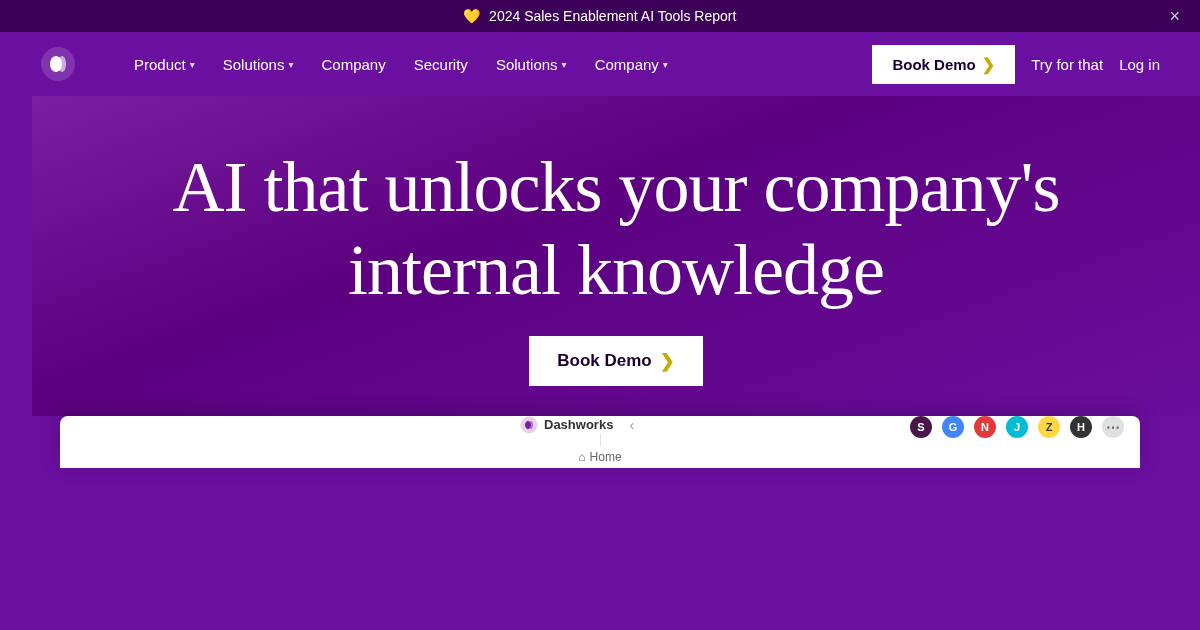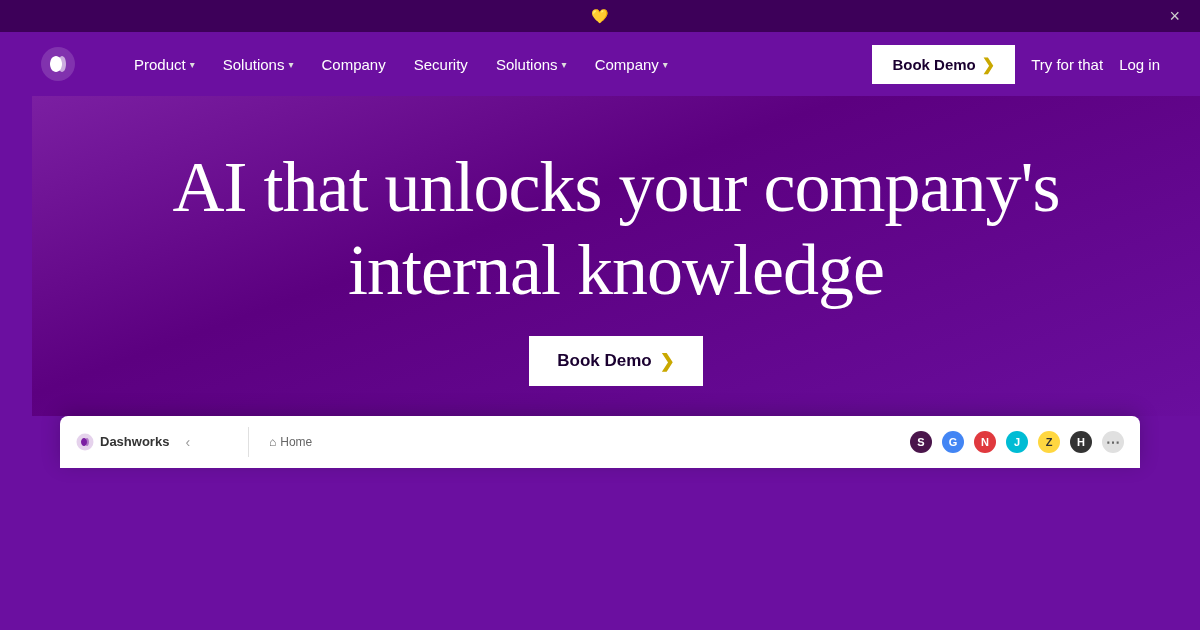--- a/index.html
+++ b/index.html
@@ -155,20 +155,21 @@
     #app-preview {
       background: #fff;
       border-radius: 8px 8px 0 0;
       margin: 0 60px;
       height: 52px;
       display: flex;
       align-items: center;
       padding: 0 16px;
       box-shadow: 0 -4px 20px rgba(0,0,0,0.2);
       position: relative;
+      flex-direction: column;
     }
     #app-preview-left {
       display: flex;
       align-items: center;
       gap: 8px;
       min-width: 160px;
     }
     #app-preview-logo {
       display: flex;
       align-items: center;
@@ -218,20 +219,21 @@
       justify-content: center;
       font-size: 12px;
       font-weight: bold;
     }
   </style>
 </head>
 <body>
 
 <div id="announcement-bar">
   <span>💛</span>
+  <span>2024 Sales Enablement AI Tools Report</span>
   <button id="close-announcement" class="close-btn">×</button>
 </div>
 
 <nav id="navbar">
   <div id="logo">
     <svg id="logo-icon" viewBox="0 0 36 36">
       <circle cx="18" cy="18" r="17" fill="white" opacity="0.15"></circle>
       <path d="M22 18c0 4.4-2.7 8-6 8s-6-3.6-6-8 2.7-8 6-8 6 3.6 6 8z" fill="white"></path>
       <path d="M26 18c0 4.4-1.8 8-4 8s-4-3.6-4-8 1.8-8 4-8 4 3.6 4 8z" fill="white" opacity="0.6"></path>
     </svg>

